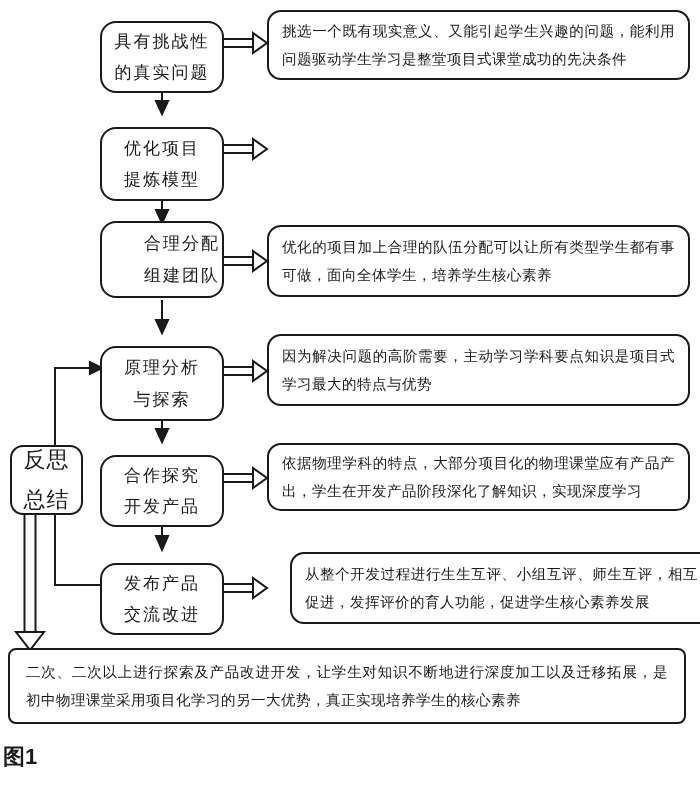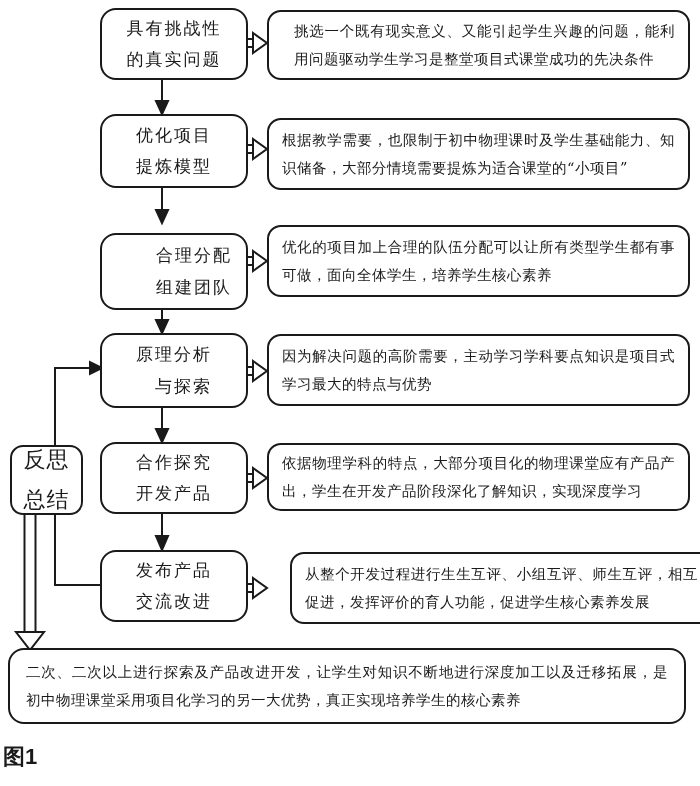--- a/index.html
+++ b/index.html
@@ -13,34 +13,35 @@
     overflow: hidden;
   }
   #connectors {
     position: absolute;
     left: 0; top: 0;
     z-index: 0;
   }
   .stepbox {
     position: absolute;
     left: 100px;
-    width: 148px;
+    width: 124px;
     border: 2px solid #1a1a1a;
     border-radius: 16px;
     background: #ffffff;
     display: flex;
     align-items: center;
     justify-content: center;
-    text-align: right;
+    text-align: center;
     white-space: pre-line;
     font-size: 17px;
     line-height: 1.85;
     letter-spacing: 2px;
     box-sizing: border-box;
     z-index: 1;
+    margin-top: 13px;
   }
   .descbox {
     position: absolute;
     left: 267px;
     width: 423px;
     border: 2px solid #1a1a1a;
     border-radius: 14px;
     background: #ffffff;
     display: flex;
     align-items: center;
@@ -75,21 +76,21 @@
     box-sizing: border-box;
     z-index: 1;
   }
   .bottombox {
     position: absolute;
     left: 8px;
     top: 648px;
     width: 678px;
     height: 76px;
     border: 2px solid #1a1a1a;
-    border-radius: 16px;
+    border-radius: 8px;
     background: #ffffff;
     display: flex;
     align-items: center;
     box-sizing: border-box;
     z-index: 1;
   }
   .bottombox p {
     margin: 0;
     padding: 4px 16px;
     font-size: 14.5px;
@@ -180,34 +181,31 @@
         <line x1="35.5" y1="515" x2="35.5" y2="632"></line>
         <polygon points="16,632 44,632 30,650" fill="#ffffff"></polygon>
       </g>
     </g>
   </svg>
 
   <div class="stepbox" style="top:8px;   height:72px;">具有挑战性
 的真实问题</div>
   <div class="stepbox" style="top:114px; height:74px;">优化项目
 提炼模型</div>
-  <div class="stepbox" style="top:233px; height:77px;padding-left:40px;">合理分配
+  <div class="stepbox" style="top:208px; height:77px;padding-left:40px;">合理分配
 组建团队</div>
   <div class="stepbox" style="top:333px; height:75px;">原理分析
 与探索</div>
   <div class="stepbox" style="top:442px; height:72px;">合作探究
 开发产品</div>
   <div class="stepbox" style="top:550px; height:72px;">发布产品
 交流改进</div>
 
-  <div class="descbox" style="top:10px;  height:70px;padding-left:12px;">
+  <div class="descbox" style="top:10px;  height:70px;">
     <p>挑选一个既有现实意义、又能引起学生兴趣的问题，能利用问题驱动学生学习是整堂项目式课堂成功的先决条件</p>
-  </div>
-  <div class="descbox" style="top:118px; height:72px;">
-    <p>根据教学需要，也限制于初中物理课时及学生基础能力、知识储备，大部分情境需要提炼为适合课堂的“小项目”</p>
   </div>
   <div class="descbox" style="top:225px; height:72px;">
     <p>优化的项目加上合理的队伍分配可以让所有类型学生都有事可做，面向全体学生，培养学生核心素养</p>
   </div>
   <div class="descbox" style="top:334px; height:72px;">
     <p>因为解决问题的高阶需要，主动学习学科要点知识是项目式学习最大的特点与优势</p>
   </div>
   <div class="descbox" style="top:443px; height:68px;">
     <p>依据物理学科的特点，大部分项目化的物理课堂应有产品产出，学生在开发产品阶段深化了解知识，实现深度学习</p>
   </div>

